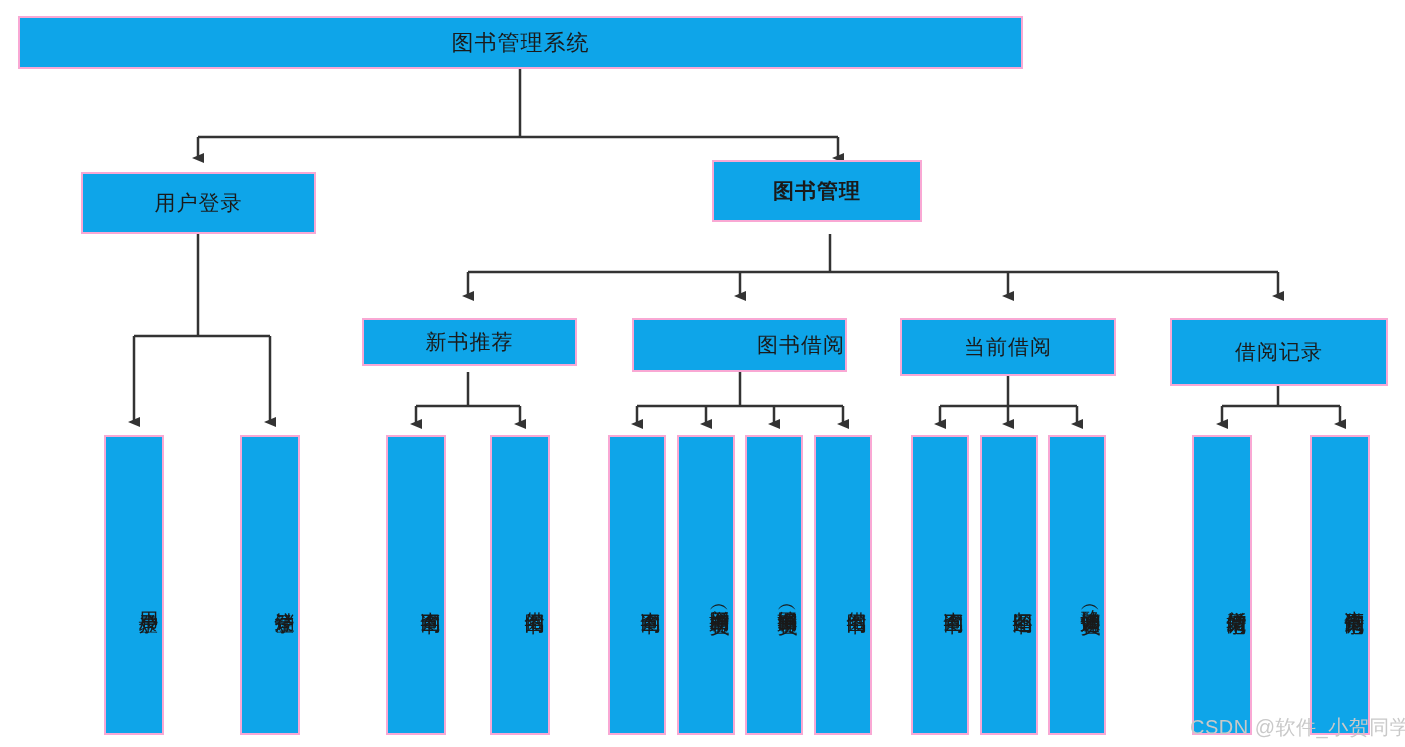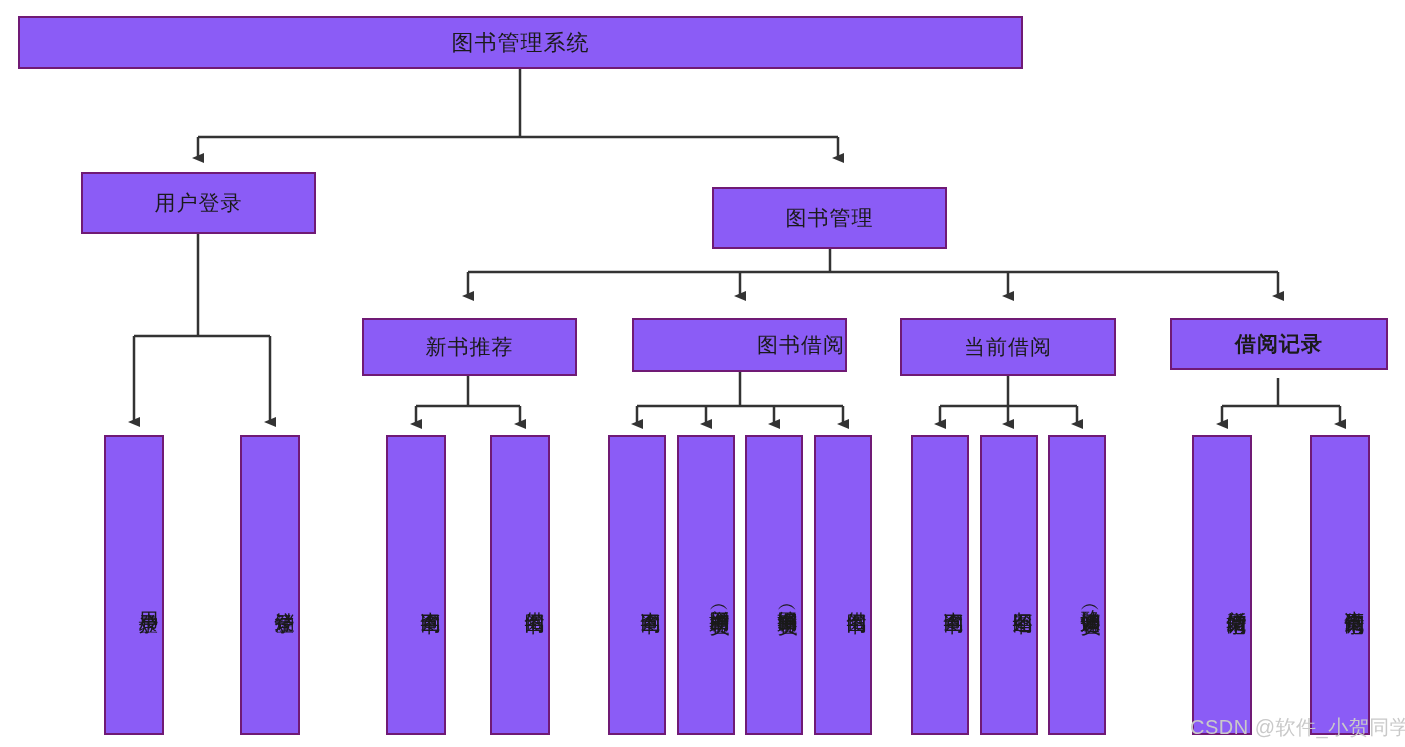--- a/index.html
+++ b/index.html
@@ -21,22 +21,22 @@
     position: absolute;
     left: 0;
     top: 0;
     width: 1405px;
     height: 747px;
     pointer-events: none;
   }
   .node {
     position: absolute;
     box-sizing: border-box;
-    background: #8b5cf6;
-    border: 2px solid #701a75;
+    background: #0ea5e9;
+    border: 2px solid #f9a8d4;
     display: flex;
     align-items: center;
     justify-content: center;
     color: #1a1a1a;
   }
   .node.h {
     font-size: 21px;
     letter-spacing: 1px;
   }
   .node.v {
@@ -117,37 +117,37 @@
   </svg>
 
   <div class="node h root" style="left:18px; top:16px; width:1005px; height:53px;">
     <span>图书管理系统</span>
   </div>
 
   <div class="node h" style="left:81px; top:172px; width:235px; height:62px;">
     <span>用户登录</span>
   </div>
 
-  <div class="node h" style="left:712px; top:187px; width:235px; height:62px;">
+  <div class="node h" style="left:712px; top:160px; width:210px; height:62px;font-weight:bold;">
     <span>图书管理</span>
   </div>
 
-  <div class="node h" style="left:362px; top:318px; width:215px; height:58px;">
+  <div class="node h" style="left:362px; top:318px; width:215px; height:48px;">
     <span>新书推荐</span>
   </div>
 
   <div class="node h" style="left:632px; top:318px; width:215px; height:54px;justify-content:flex-end;">
     <span>图书借阅</span>
   </div>
 
   <div class="node h" style="left:900px; top:318px; width:216px; height:58px;">
     <span>当前借阅</span>
   </div>
 
-  <div class="node h" style="left:1170px; top:318px; width:218px; height:52px;font-weight:bold;">
+  <div class="node h" style="left:1170px; top:318px; width:218px; height:68px;">
     <span>借阅记录</span>
   </div>
 
   <div class="node v" style="left:104px; top:435px; width:60px; height:300px;">
     <span>用户登录</span>
   </div>
 
   <div class="node v" style="left:240px; top:435px; width:60px; height:300px;">
     <span>注销登录</span>
   </div>

